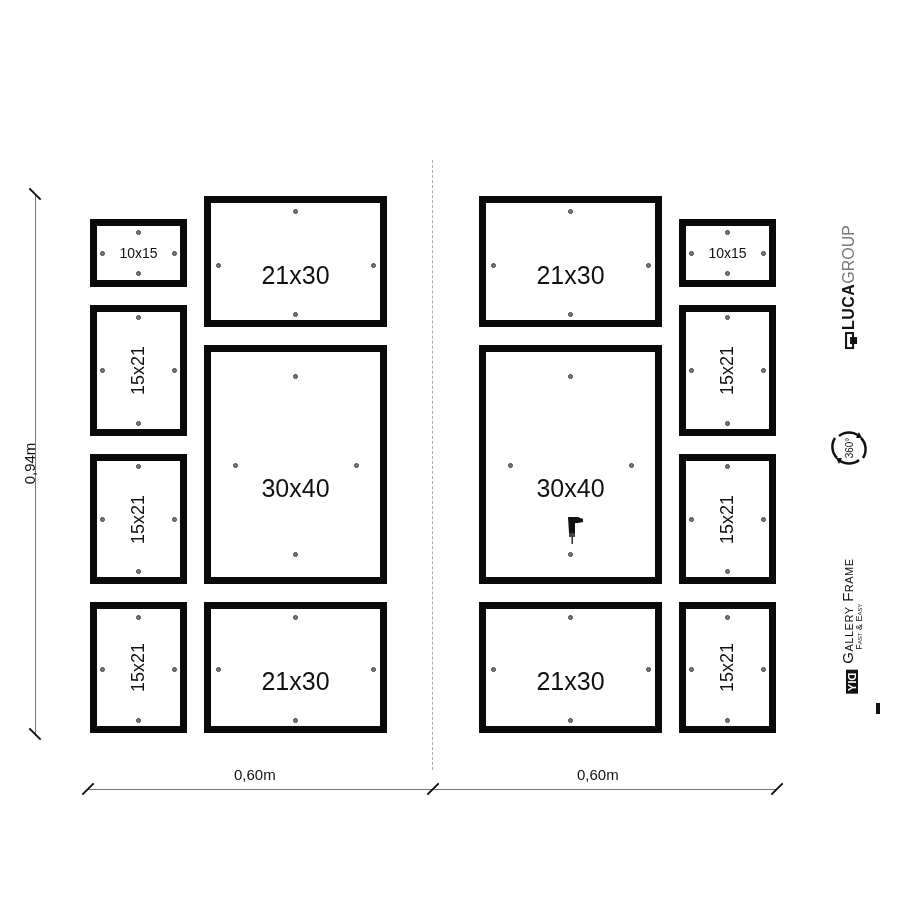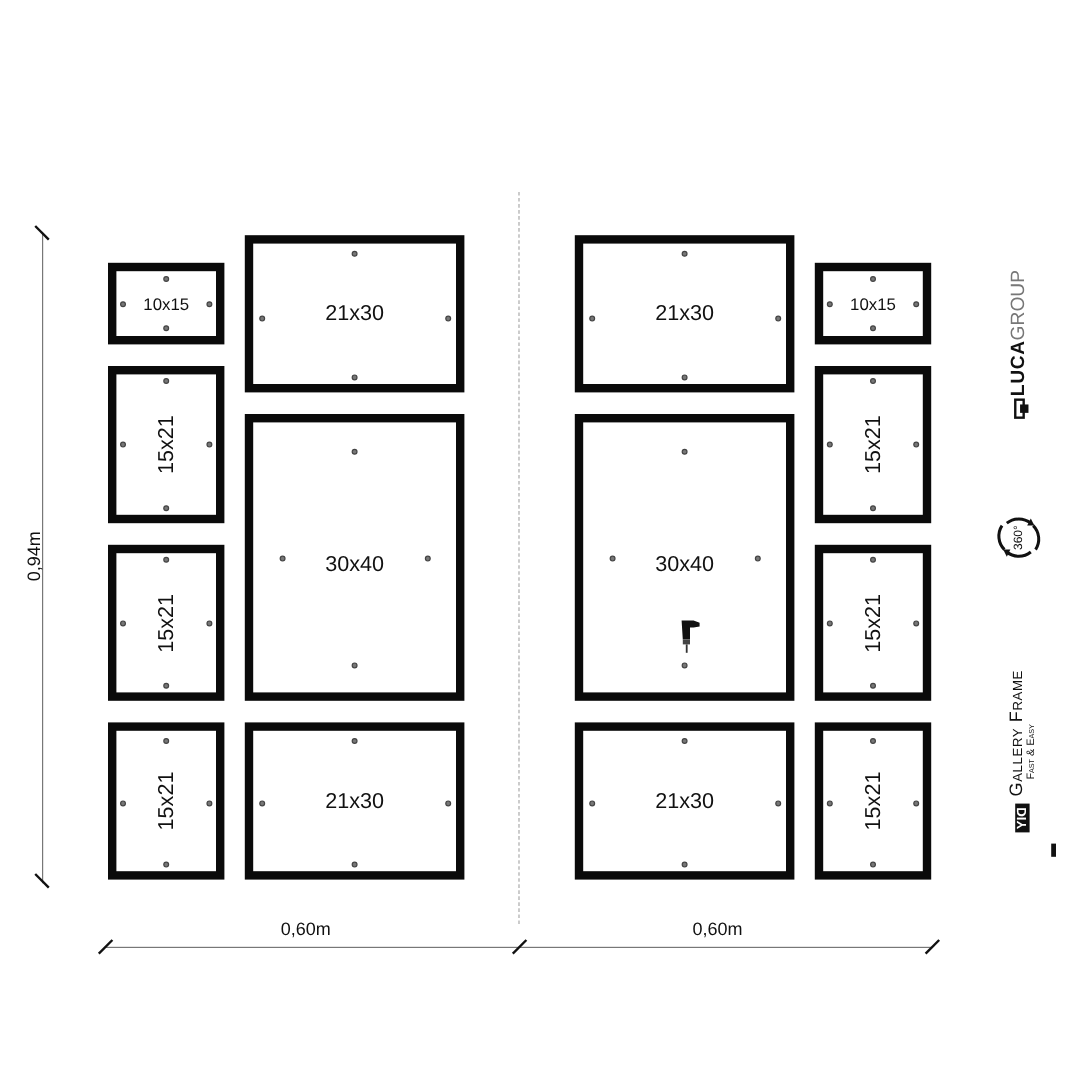--- a/index.html
+++ b/index.html
@@ -1,19 +1,19 @@
 <!DOCTYPE html>
 <html><head>
 <meta charset="utf-8">
 <style>
   html, body { margin:0; padding:0; background:#ffffff; }
   body { width:900px; height:900px; position:relative; overflow:hidden; font-family:"Liberation Sans", sans-serif; color:#111; }
   .frame { position:absolute; box-sizing:border-box; border:7px solid #0a0a0a; background:#fff; }
   .label { position:absolute; left:0; top:0; width:100%; height:100%; display:flex; align-items:center; justify-content:center; color:#111; }
-  .lbl-lg { font-size:18px; }
+  .lbl-lg { font-size:25px;margin-top:14px; }
   .lbl-sm { font-size:14px; }
   .lbl-md { font-size:18px; }
   .rot { transform:rotate(-90deg); white-space:nowrap; }
   .pin { position:absolute; width:5px; height:5px; border-radius:50%; background:#777; border:1px solid #444; box-sizing:border-box; }
   .dim-line { position:absolute; background:#777; }
   .tick { position:absolute; width:2px; height:16px; background:#111; }
   .dim-text { position:absolute; font-size:15px; color:#111;text-align:right; }
   .centerline { position:absolute; left:432px; top:160px; height:610px; border-left:1px dashed #aaa; }
   .brand { position:absolute; }
 </style>

